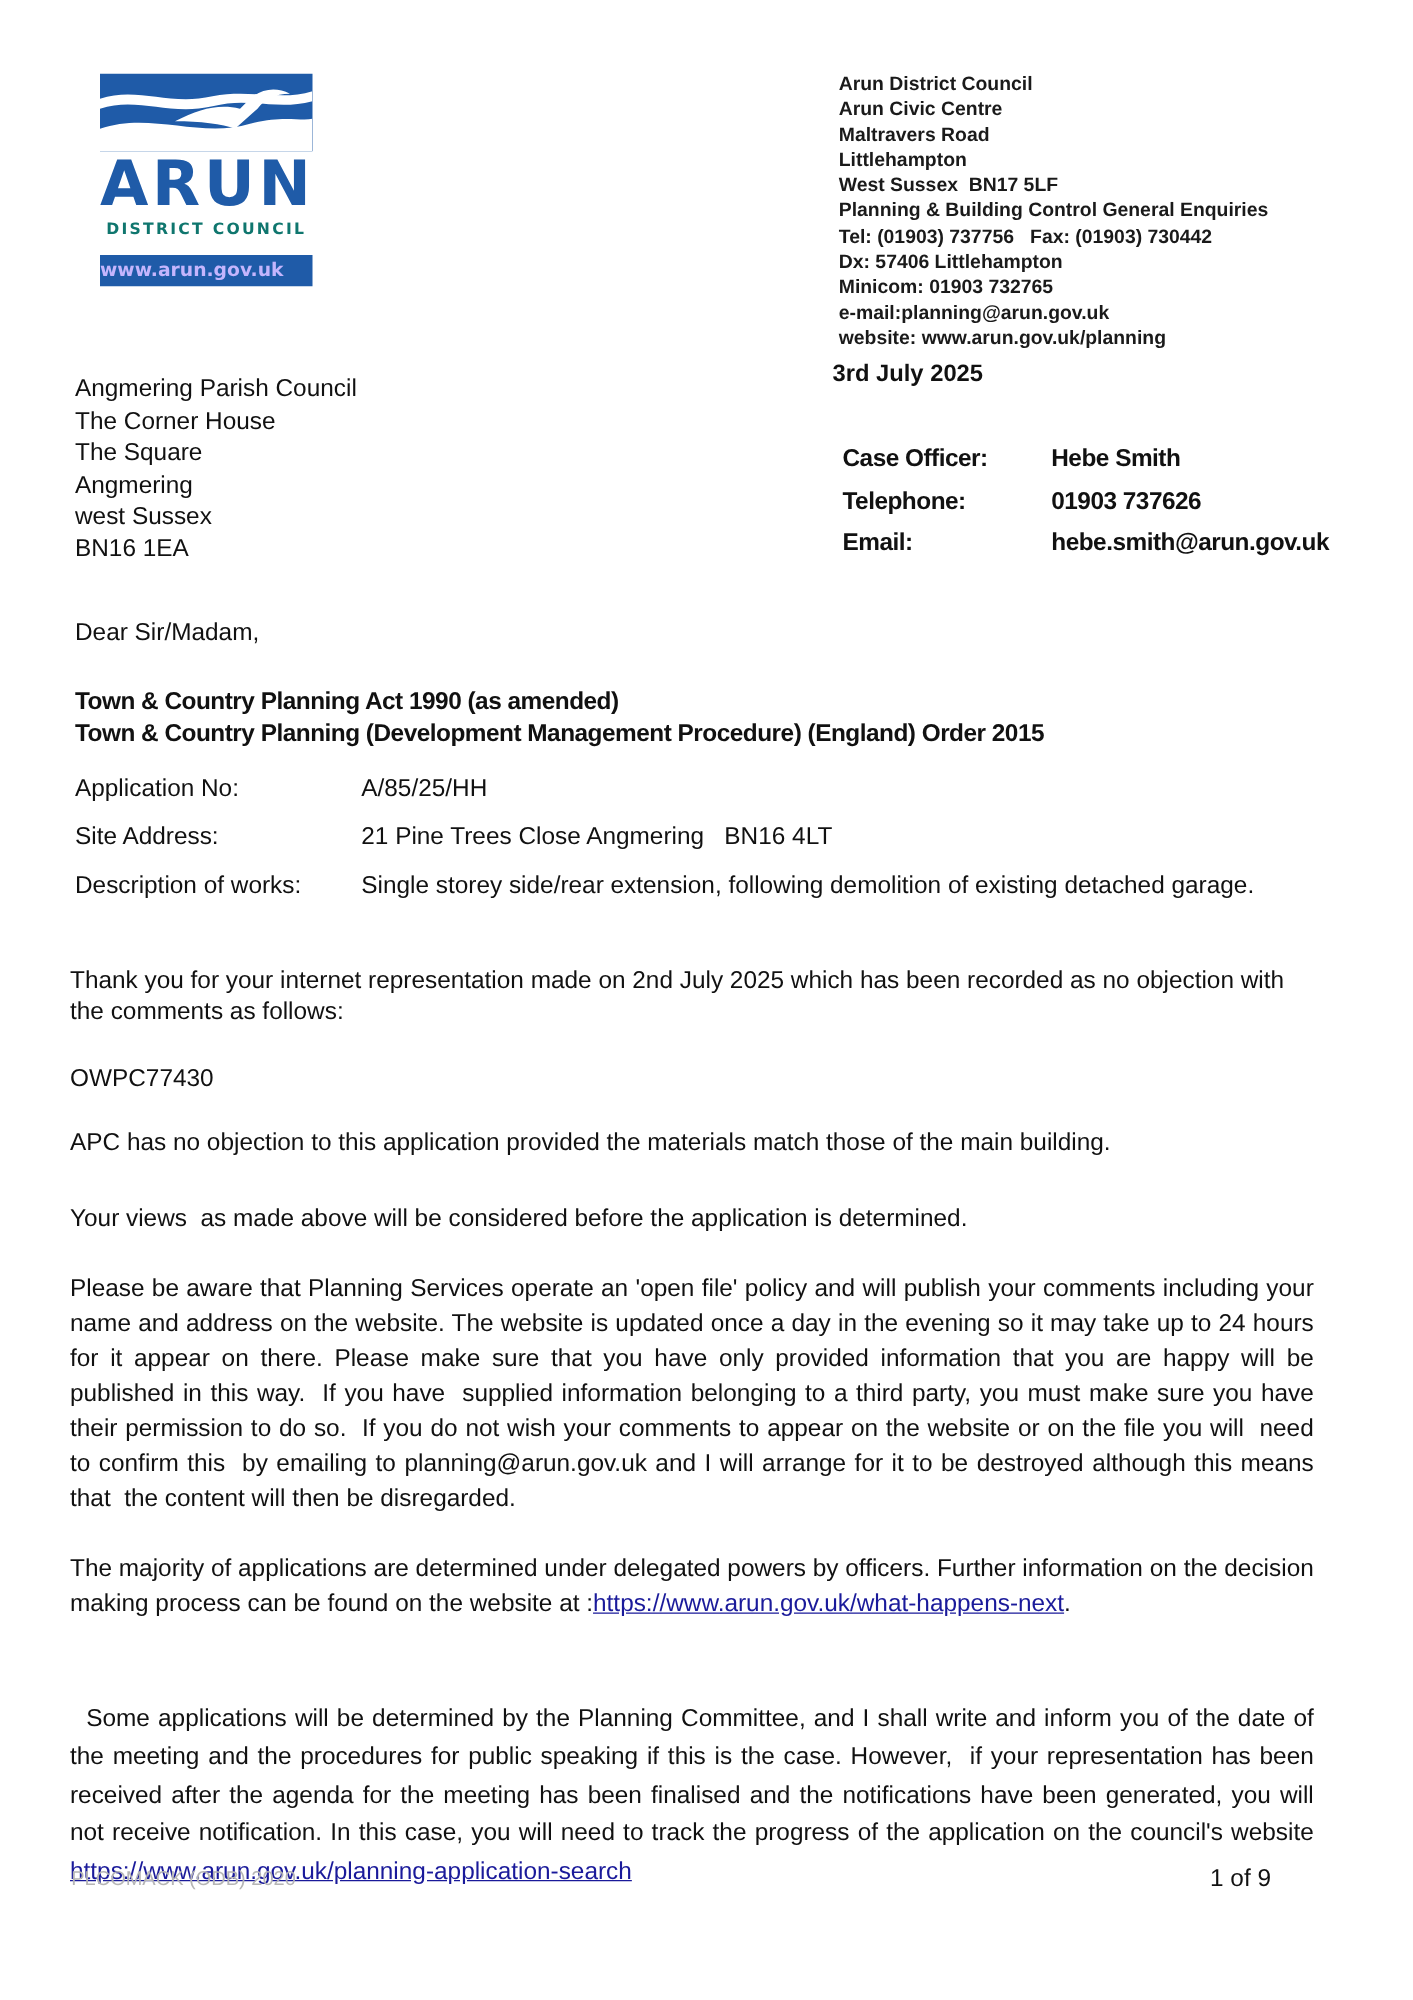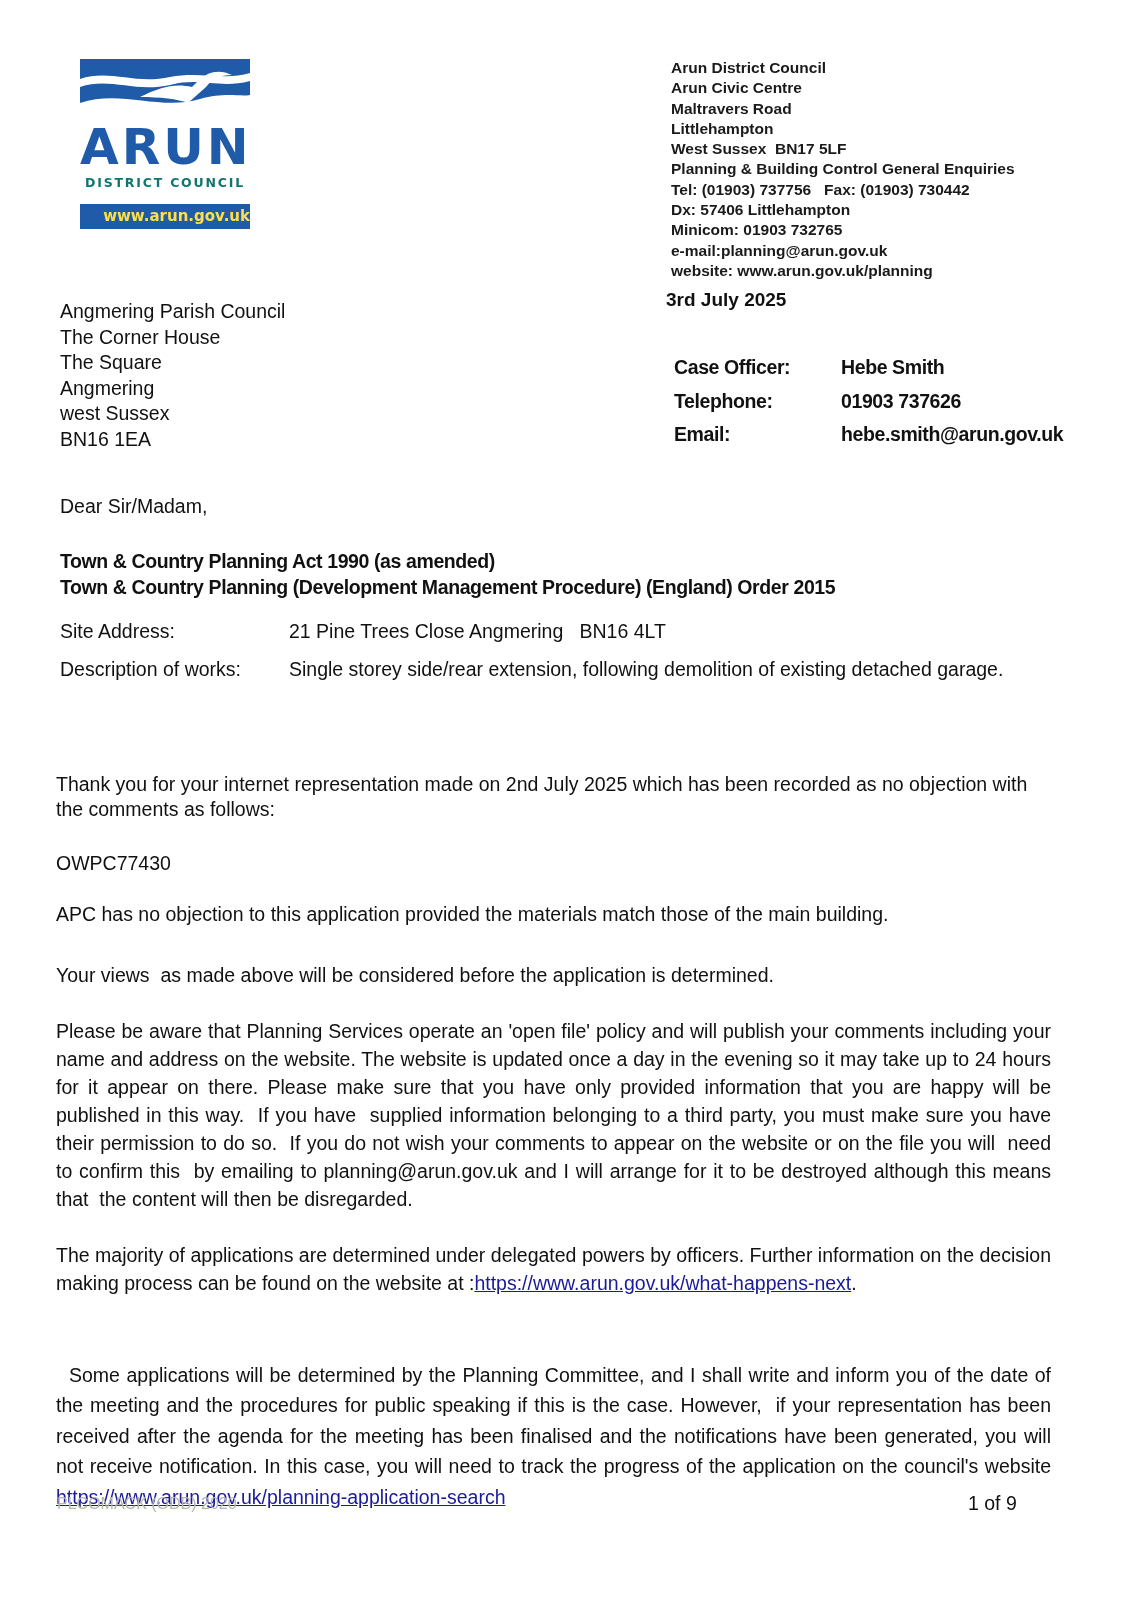--- a/index.html
+++ b/index.html
@@ -41,22 +41,22 @@
       text-align: center;
       color: #0f766e;
       font-family: "DejaVu Sans", sans-serif;
       font-weight: bold;
       font-size: 12.5px;
       letter-spacing: 1.8px;
     }
     .logo-url {
       position: absolute; left: 0; top: 145px; width: 170px; height: 25px;
       background: #1f5ba8;
-      color: #fde047;
-      text-align: right;
+      color: #c4b5fd;
+      text-align: left;
       font-family: "DejaVu Sans", sans-serif;
       font-weight: bold;
       font-size: 15px;
       line-height: 25px;
     }
 
     
     .council {
       left: 671px; top: 58px;
       font-weight: bold;
@@ -179,20 +179,24 @@
 
 <div class="abs salutation">Dear Sir/Madam,</div>
 
 <div class="abs acts">
   <div>Town &amp; Country Planning Act 1990 (as amended)</div>
   <div>Town &amp; Country Planning (Development Management Procedure) (England) Order 2015</div>
 </div>
 
 <div class="abs details">
   <div class="row">
+    <span class="lbl">Application No:</span>
+    <span>A/85/25/HH</span>
+  </div>
+  <div class="row">
     <span class="lbl">Site Address:</span>
     <span style="white-space:pre">21 Pine Trees Close Angmering   BN16 4LT</span>
   </div>
   <div class="row">
     <span class="lbl">Description of works:</span>
     <span>Single storey side/rear extension, following demolition of existing detached garage.</span>
   </div>
 </div>
 
 <div class="abs para" style="top:756px; line-height:25px; text-align:left;">Thank you for your internet representation made on 2nd July 2025 which has been recorded as no objection with the comments as follows:</div>

